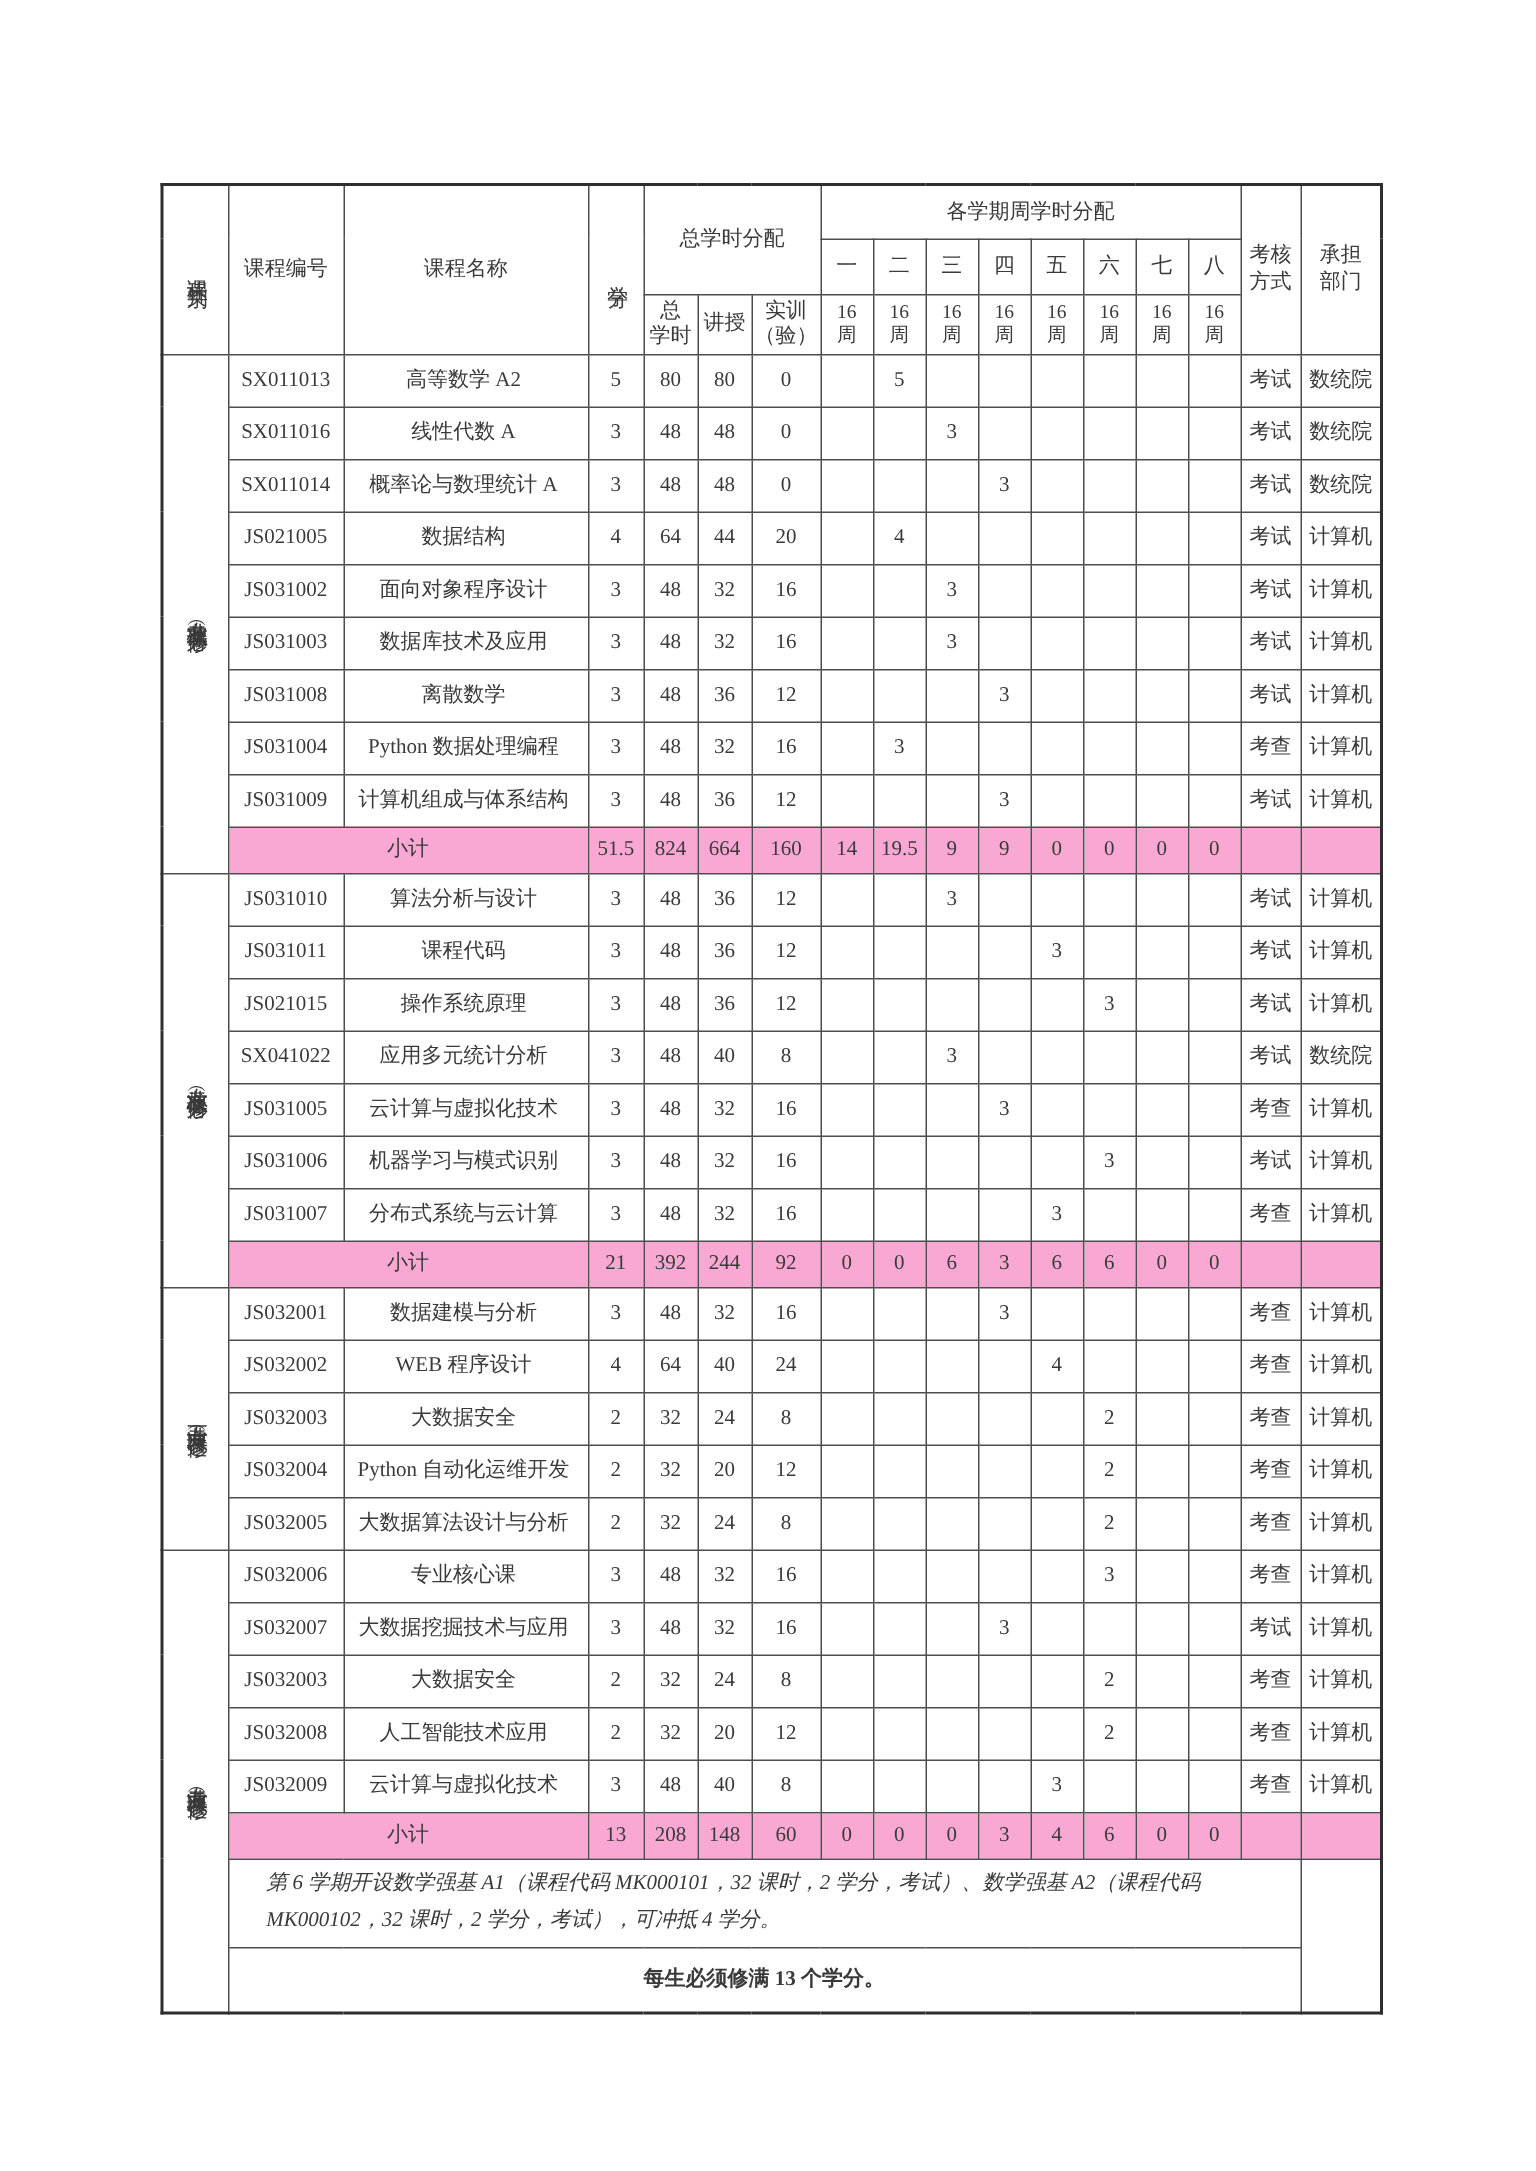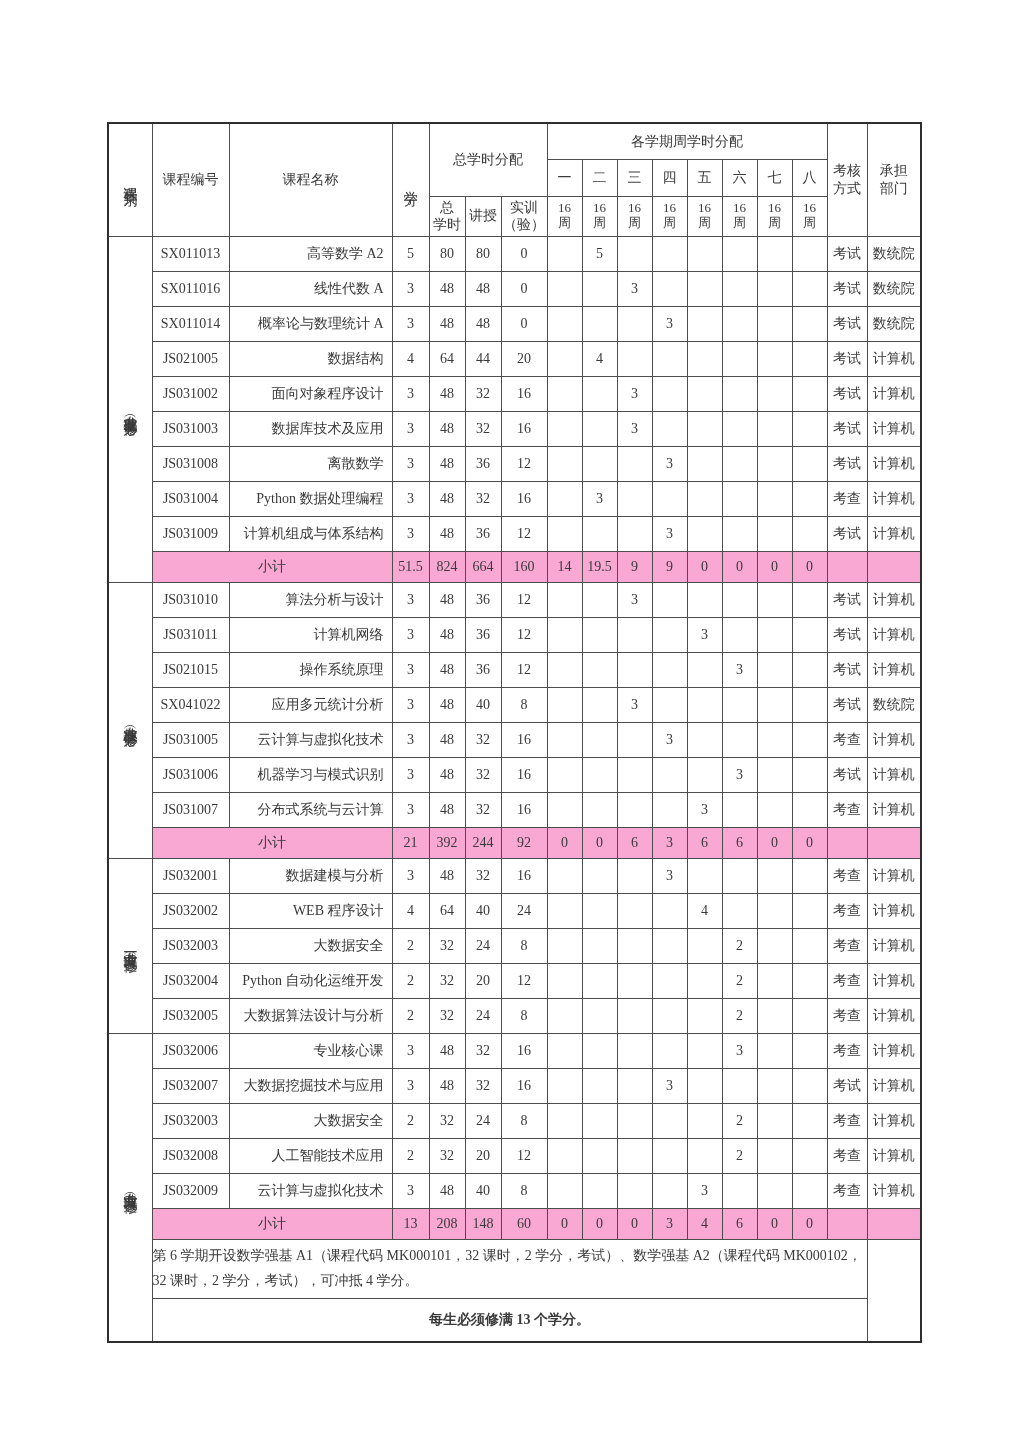--- a/index.html
+++ b/index.html
@@ -47,32 +47,33 @@
     writing-mode: vertical-rl;
     letter-spacing: 1px;
     display: inline-block;
   }
   tr.course { height: 35px; font-family: Liberation Serif, serif; }
   tr.sub td {
     background: #f9a8d4;
     height: 28px;
   }
   td.name {
-    text-align: right;
+    text-align: center;
     padding: 2px 8px 2px 5px;
   }
   td.weeks, th.weeks {
     font-size: 13px;
     line-height: 1.15;
   }
   td.note1 {
     height: 52px;
     text-align: left;
-    padding: 3px 0;
+    padding: 3px 25px;
     line-height: 1.75;
+    font-style: italic;
   }
   td.note2 {
     height: 40px;
     text-align: center;
     font-weight: bold;
   }
 </style>
 </head>
 <body>
 
@@ -363,21 +364,21 @@
           <td></td>
           <td></td>
           <td></td>
           <td></td>
           <td></td>
           <td>考试</td>
           <td>计算机</td>
         </tr>
         <tr class="course">
           <td>JS031011</td>
-          <td class="name">计算机网络</td>
+          <td class="name">课程代码</td>
           <td>3</td>
           <td>48</td>
           <td>36</td>
           <td>12</td>
           <td></td>
           <td></td>
           <td></td>
           <td></td>
           <td>3</td>
           <td></td>

